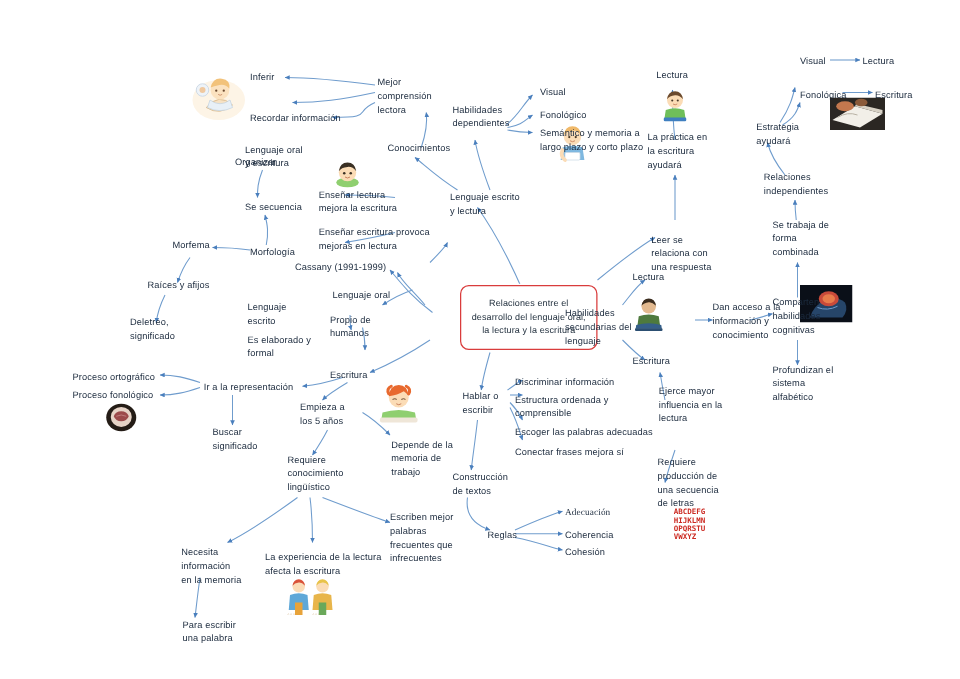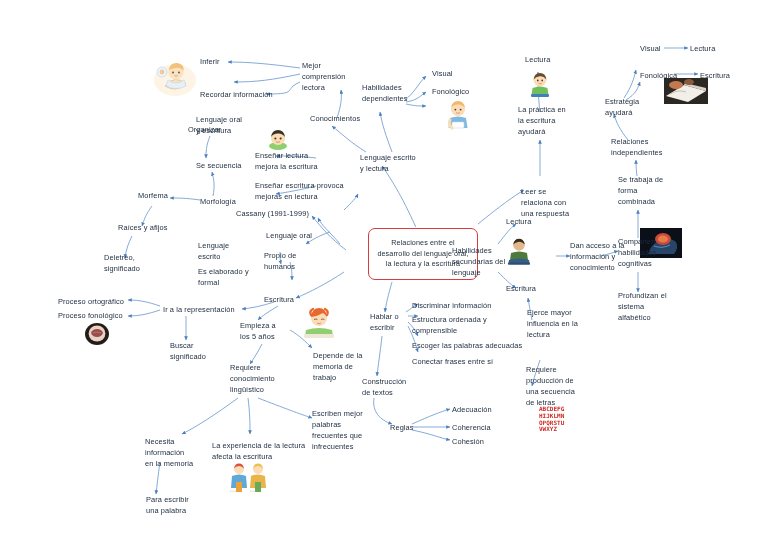--- a/index.html
+++ b/index.html
@@ -297,20 +297,22 @@
   <div class="node" style="left:188px;top:76px;margin-top:48px;">Organizar</div>
   <div class="node" style="left:200px;top:89px;">Recordar información</div>
   <div class="node" style="left:302px;top:60px;">Mejor
 comprensión
 lectora</div>
   <div class="node" style="left:310px;top:113px;">Conocimientos</div>
   <div class="node" style="left:362px;top:82px;">Habilidades
 dependientes</div>
   <div class="node" style="left:432px;top:68px;">Visual</div>
   <div class="node" style="left:432px;top:86px;">Fonológico</div>
+  <div class="node" style="left:432px;top:101px;">Semántico y memoria a
+largo plazo y corto plazo</div>
   <div class="node" style="left:360px;top:152px;">Lenguaje escrito
 y lectura</div>
   <div class="node" style="left:196px;top:114px;">Lenguaje oral
 y escritura</div>
   <div class="node" style="left:196px;top:160px;">Se secuencia</div>
   <div class="node" style="left:255px;top:150px;">Enseñar lectura
 mejora la escritura</div>
   <div class="node" style="left:255px;top:180px;">Enseñar escritura provoca
 mejoras en lectura</div>
   <div class="node" style="left:236px;top:208px;">Cassany (1991-1999)</div>
@@ -350,25 +352,25 @@
   <div class="node" style="left:312px;top:408px;">Escriben mejor
 palabras
 frecuentes que
 infrecuentes</div>
   <div class="node" style="left:370px;top:311px;">Hablar o
 escribir</div>
   <div class="node" style="left:412px;top:300px;">Discriminar información</div>
   <div class="node" style="left:412px;top:314px;">Estructura ordenada y
 comprensible</div>
   <div class="node" style="left:412px;top:340px;">Escoger las palabras adecuadas</div>
-  <div class="node" style="left:412px;top:356px;">Conectar frases entre sí</div>
+  <div class="node" style="left:412px;top:356px;">Conectar frases mejora sí</div>
   <div class="node" style="left:362px;top:376px;">Construcción
 de textos</div>
   <div class="node" style="left:390px;top:422px;">Reglas</div>
-  <div class="node" style="left:452px;top:404px;">Adecuación</div>
+  <div class="node" style="left:452px;top:404px;font-family:Liberation Serif, serif;">Adecuación</div>
   <div class="node" style="left:452px;top:422px;">Coherencia</div>
   <div class="node" style="left:452px;top:436px;">Cohesión</div>
   <div class="node" style="left:452px;top:245px;">Habilidades
 secundarias del
 lenguaje</div>
   <div class="node" style="left:506px;top:216px;">Lectura</div>
   <div class="node" style="left:506px;top:283px;">Escritura</div>
   <div class="node" style="left:570px;top:240px;">Dan acceso a la
 información y
 conocimiento</div>

